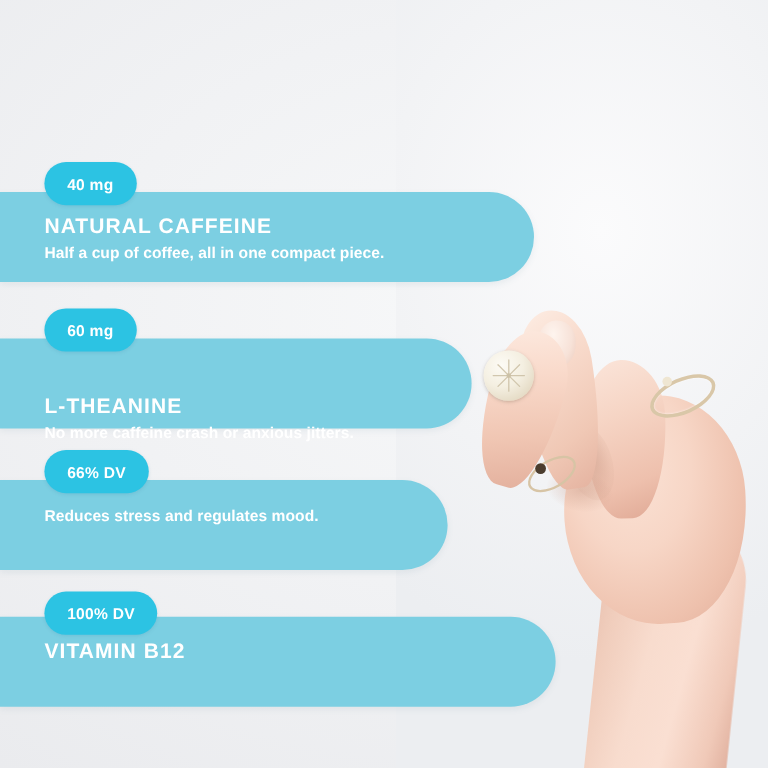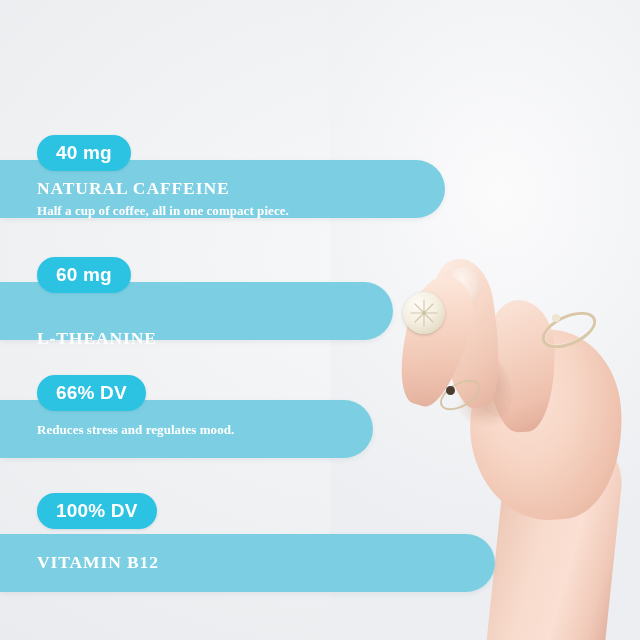--- a/index.html
+++ b/index.html
@@ -172,25 +172,24 @@
     font-weight: bold;
     letter-spacing: -0.8px;
     color: #17b5da;
     white-space: nowrap;
   }
 
   
   .bar {
     position: absolute;
     left: 0;
-    height: 58px;
+    height: 75px;
     background: #7ccfe2;
     border-radius: 0 38px 38px 0;
     box-shadow: 0 2px 5px rgba(90,130,150,.10);
-    font-family: Liberation Serif, serif;
   }
   .bar-text {
     position: absolute;
     left: 37px;
   }
   .nut-name {
     font-size: 17.5px;
     font-weight: bold;
     letter-spacing: 0.9px;
     color: #ffffff;
@@ -205,21 +204,21 @@
     white-space: nowrap;
   }
   .badge {
     position: absolute;
     left: 37px;
     height: 36px;
     padding: 0 19px;
     border-radius: 18px;
     background: #2cc3e3;
     color: #ffffff;
-    font-size: 19px;
+    font-size: 13px;
     font-weight: bold;
     letter-spacing: 0.2px;
     display: flex;
     align-items: center;
     justify-content: center;
     box-shadow: 0 1px 3px rgba(60,130,160,.18);
     white-space: nowrap;
   }
 </style>
 </head>
@@ -268,36 +267,37 @@
           <div class="nut-desc">Half a cup of coffee, all in one compact piece.</div>
         </div>
       </div>
       <div class="badge" style="top:135px;">40 mg</div>
     </div>
 
     <div>
       <div class="bar" style="top:282px; width:393px;">
         <div class="bar-text" style="top:18px;margin-top:28px;">
           <div class="nut-name">L-THEANINE</div>
+          <div class="nut-desc">No more caffeine crash or anxious jitters.</div>
         </div>
       </div>
       <div class="badge" style="top:257px;">60 mg</div>
     </div>
 
     <div>
       <div class="bar" style="top:400px; width:373px;">
         <div class="bar-text" style="top:18px;">
           <div class="nut-desc">Reduces stress and regulates mood.</div>
         </div>
       </div>
       <div class="badge" style="top:375px;">66% DV</div>
     </div>
 
     <div>
-      <div class="bar" style="top:534px; width:463px;padding-left:32px;">
+      <div class="bar" style="top:514px; width:463px;">
         <div class="bar-text" style="top:18px;">
           <div class="nut-name">VITAMIN B12</div>
         </div>
       </div>
       <div class="badge" style="top:493px;">100% DV</div>
     </div>
 
   </div>
 </div>
 

